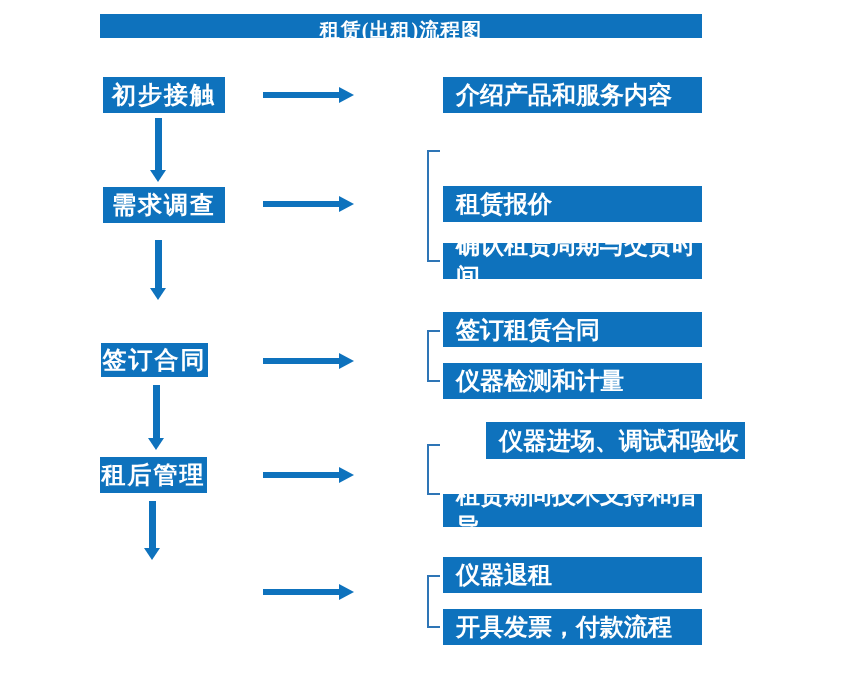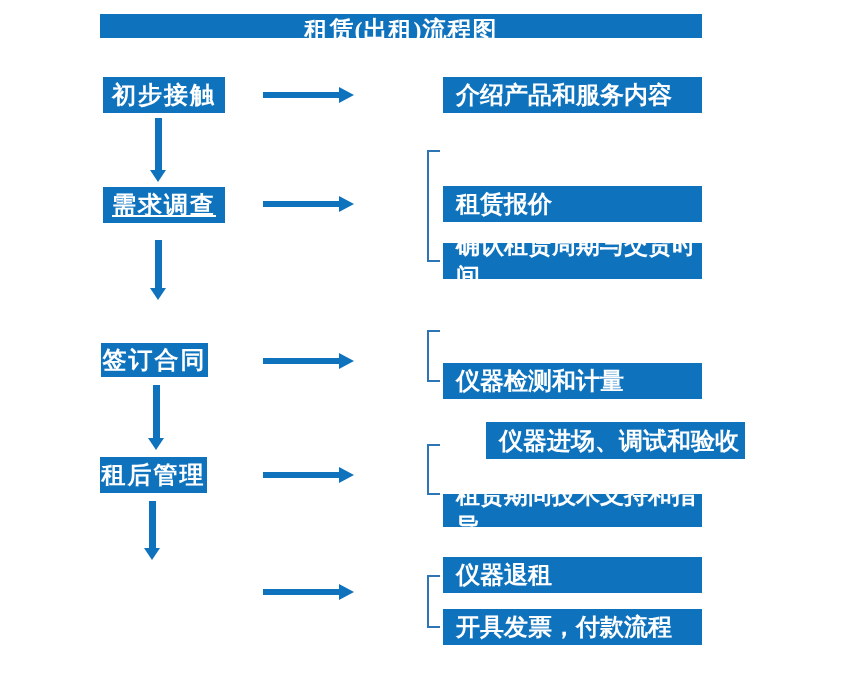--- a/index.html
+++ b/index.html
@@ -16,21 +16,21 @@
     height: 688px;
     background: #ffffff;
     overflow: hidden;
   }
   .title-bar {
     position: absolute;
     left: 100px; top: 14px;
     width: 602px; height: 24px;
     background: var(--primary);
     color: var(--text);
-    font-size: 24px;
+    font-size: 20px;
     font-weight: bold;
     text-align: center;
     line-height: 32px;
     letter-spacing: 1px;
   }
   .step-box {
     position: absolute;
     background: var(--primary);
     color: var(--text);
     font-size: 24px;
@@ -88,21 +88,21 @@
   }
 </style>
 </head>
 <body>
 
 <div class="canvas">
 
   <div class="title-bar">租赁(出租)流程图</div>
 
   <div class="step-box" style="left:103px; top:77px; width:122px; height:36px;">初步接触</div>
-  <div class="step-box" style="left:103px; top:187px; width:122px; height:36px;text-decoration:underline;">需求调查</div>
+  <div class="step-box" style="left:103px; top:187px; width:122px; height:36px;">需求调查</div>
   <div class="step-box" style="left:101px; top:343px; width:107px; height:34px;text-align:center;">签订合同</div>
   <div class="step-box" style="left:100px; top:457px; width:107px; height:36px;">租后管理</div>
 
   <div class="v-arrow" style="left:150px; top:118px; height:64px;">
     <div class="shaft"></div>
     <div class="head"></div>
   </div>
   <div class="v-arrow" style="left:150px; top:240px; height:60px;">
     <div class="shaft"></div>
     <div class="head"></div>
@@ -140,20 +140,21 @@
   <div class="bracket" style="top:150px; height:112px;"></div>
   <div class="bracket" style="top:330px; height:52px;"></div>
   <div class="bracket" style="top:444px; height:51px;"></div>
   <div class="bracket" style="top:575px; height:53px;"></div>
 
   <div class="out-box" style="top:77px; height:36px;">介绍产品和服务内容</div>
 
   <div class="out-box" style="top:186px; height:36px;">租赁报价</div>
   <div class="out-box" style="top:243px; height:36px;">确认租赁周期与交货时间</div>
 
+  <div class="out-box" style="top:312px; height:35px;">签订租赁合同</div>
   <div class="out-box" style="top:363px; height:36px;">仪器检测和计量</div>
 
   <div class="out-box" style="top:422px; height:37px;margin-left:43px;">仪器进场、调试和验收</div>
   <div class="out-box" style="top:494px; height:33px;">租赁期间技术支持和指导</div>
 
   <div class="out-box" style="top:557px; height:36px;">仪器退租</div>
   <div class="out-box" style="top:609px; height:36px;">开具发票，付款流程</div>
 
 </div>
 

